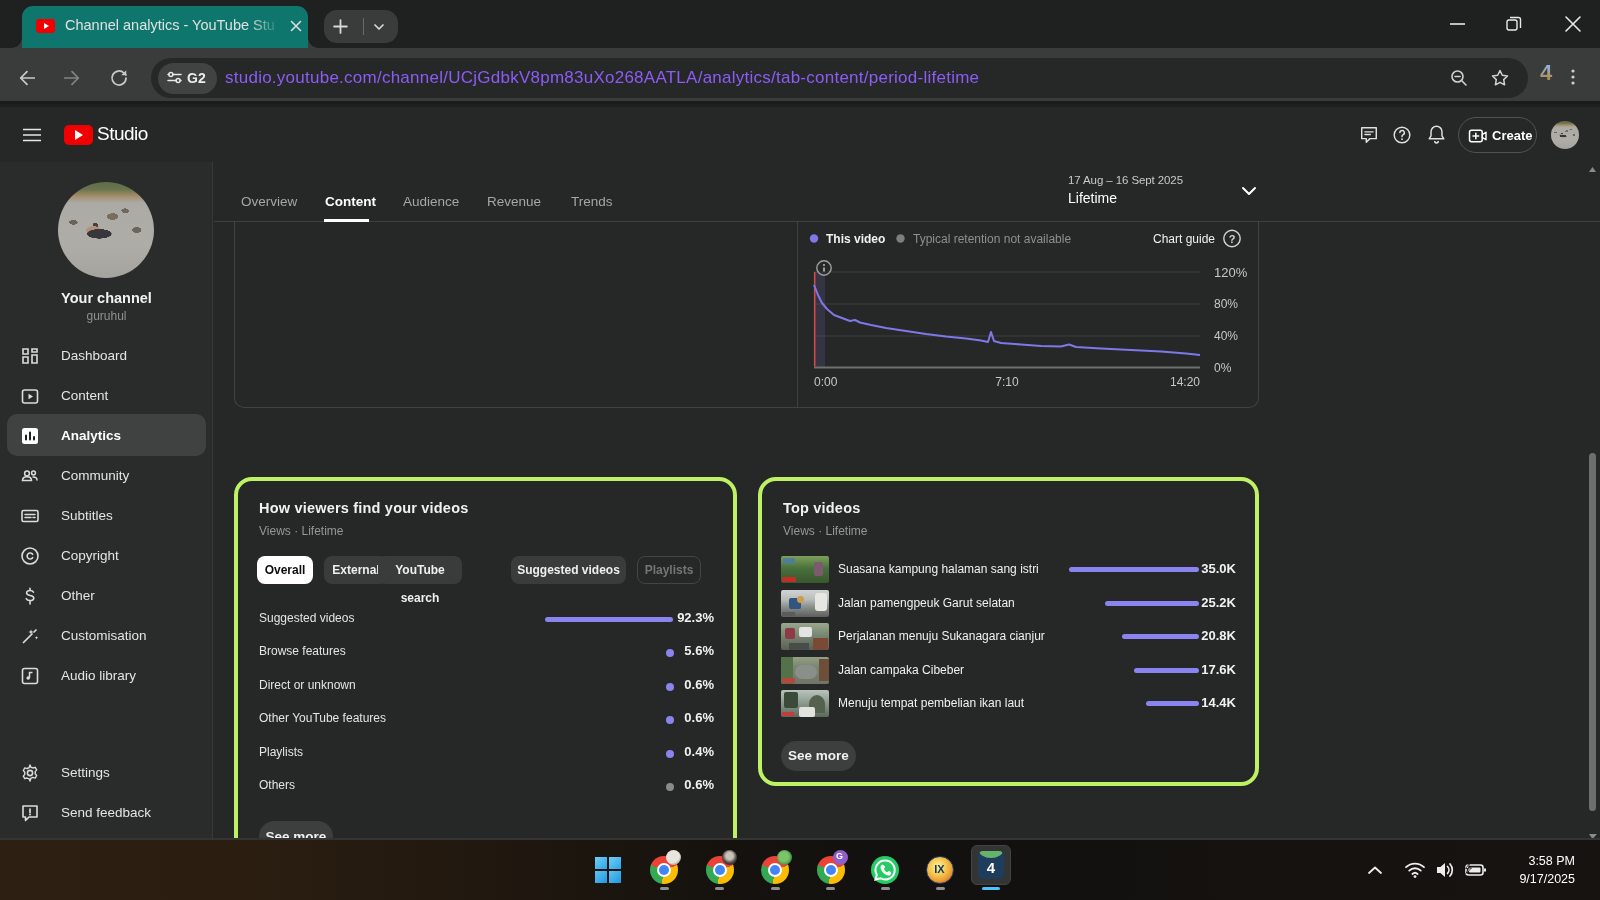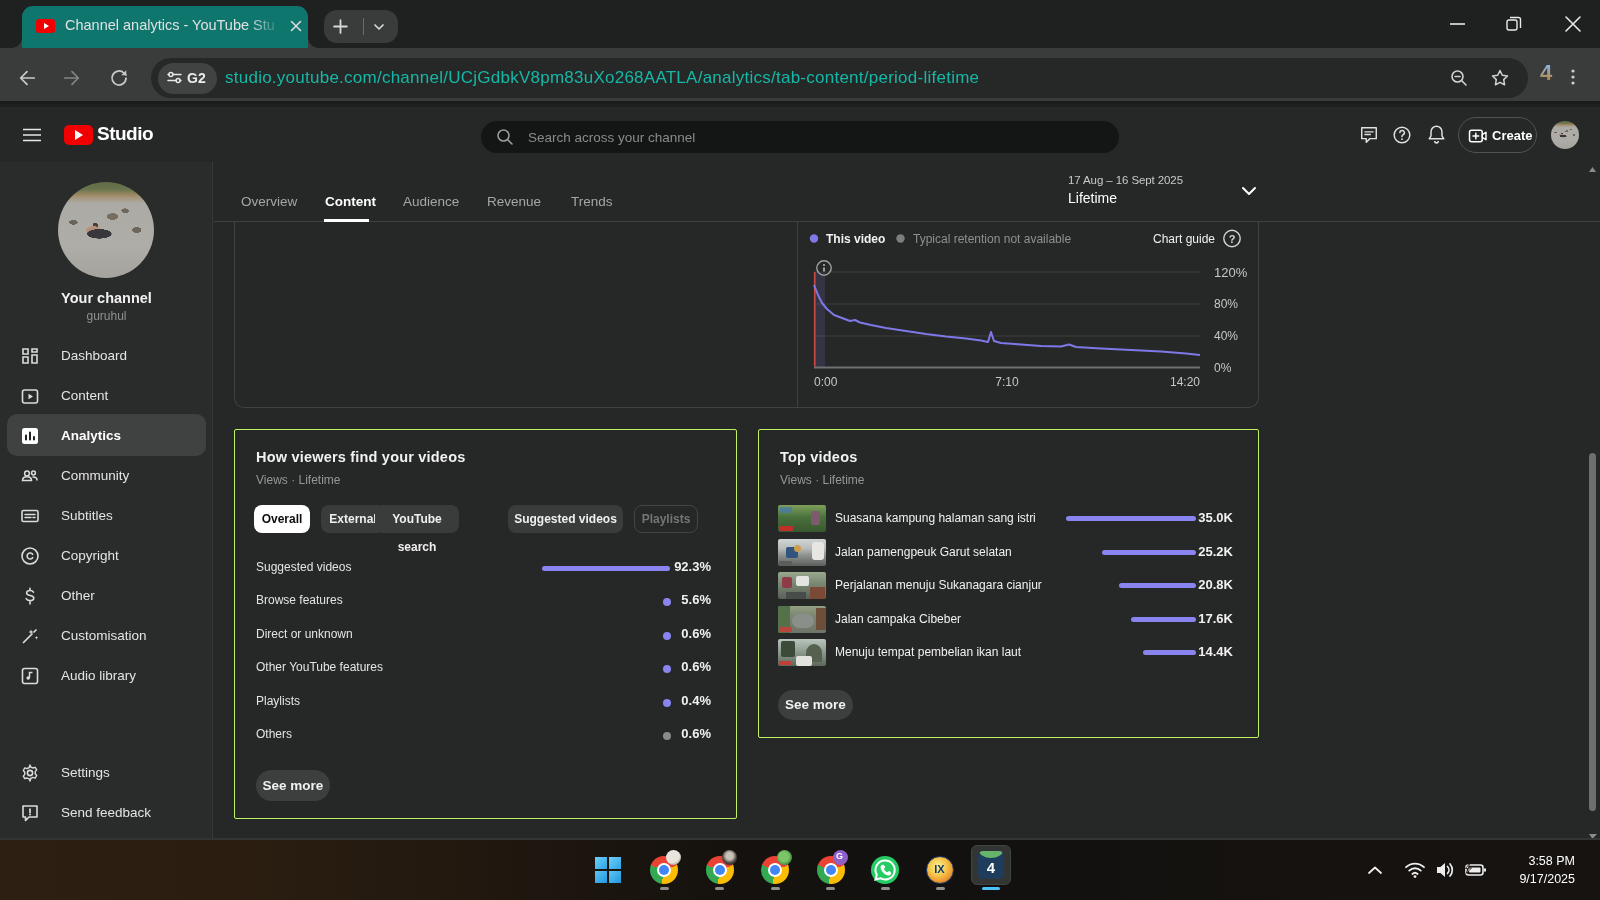--- a/index.html
+++ b/index.html
@@ -16,28 +16,28 @@
 #tab .cls { position:absolute; left:266px; top:12px; width:16px; height:16px; }
 #newtabgrp { position:absolute; left:324px; top:10px; width:74px; height:33px; background:#3a3b3b; border-radius:13px; }
 #newtabgrp .sep { position:absolute; left:39px; top:8px; width:1px; height:17px; background:#6a6a6a; }
 .winctl { position:absolute; top:0; height:48px; }
 
 
 #toolbar { position:absolute; left:0; top:48px; width:1600px; height:56px; background:#3a3b3b; border-bottom:3px solid #1a1b1b; }
 #omnibox { position:absolute; left:151px; top:10px; width:1377px; height:40px; background:#262727; border-radius:20px; }
 #g2chip { position:absolute; left:7px; top:5px; width:59px; height:31px; background:#414242; border-radius:15.5px; }
 #g2chip .g2t { position:absolute; left:29px; top:7px; font-size:14px; font-weight:bold; color:#ececec; }
-#urltext { position:absolute; left:74px; top:10px; font-size:17px; color:#14b8a6; letter-spacing:0.25px; }
+#urltext { position:absolute; left:74px; top:10px; font-size:17px; color:#8b5cf6; letter-spacing:0.25px; }
 #prof4 { position:absolute; left:1537px; top:12px; width:18px; font-size:22px; font-weight:bold; text-align:center; background:linear-gradient(180deg,#8fb4e3 20%,#b08948 75%); -webkit-background-clip:text; -webkit-text-fill-color:transparent; }
 
 
 #ythead { position:absolute; left:0; top:107px; width:1600px; height:55px; background:#262727; }
 #ylogo { position:absolute; left:64px; top:18px; width:29px; height:20px; background:#f00000; border-radius:5px; }
 #ylogo:before { content:""; position:absolute; left:11px; top:5px; width:0; height:0; border-left:8px solid #fff; border-top:5px solid transparent; border-bottom:5px solid transparent; }
-#studiotxt { position:absolute; left:97px; top:16px; font-size:19px; font-weight:bold; color:#fff; letter-spacing:-0.5px; }
+#studiotxt { position:absolute; left:97px; top:16px; font-size:19px; font-weight:normal; color:#fff; letter-spacing:-0.5px; }
 #ysearch { position:absolute; left:481px; top:14px; width:638px; height:32px; background:#141515; border-radius:16px; }
 #ysearch .ph { position:absolute; left:47px; top:9px; font-size:13.5px; color:#8a8a8a; }
 #createbtn { position:absolute; left:1458px; top:10px; width:79px; height:36px; border:1px solid #525252; border-radius:18px; }
 #createbtn .ct { position:absolute; left:33px; top:10px; font-size:13px; font-weight:bold; color:#fff; }
 .hdravatar { position:absolute; left:1551px; top:121px; width:28px; height:28px; border-radius:50%; overflow:hidden; }
 
 
 #app { position:absolute; left:0; top:162px; width:1600px; height:678px; background:#262727; }
 #sidebar { position:absolute; left:0; top:0; width:213px; height:678px; background:#2a2b2b; border-right:1px solid #373838; }
 .sideavatar { position:absolute; left:58px; top:20px; width:96px; height:96px; border-radius:50%; overflow:hidden; }
@@ -55,21 +55,21 @@
 #contentunderline { position:absolute; left:110px; top:57px; width:45px; height:3px; background:#fff; }
 #daterange { position:absolute; left:854px; top:12px; }
 #daterange .d1 { font-size:11.5px; color:#c9c9c9; letter-spacing:-0.1px; }
 #daterange .d2 { font-size:14px; color:#fff; margin-top:4px; }
 
 
 #retcard { position:absolute; left:20px; top:60px; width:1025px; height:186px; border-left:1px solid #404141; border-right:1px solid #404141; border-bottom:1px solid #404141; border-radius:0 0 10px 10px; }
 #retdivider { position:absolute; left:562px; top:0; width:1px; height:185px; background:#3e3f3f; }
 
 
-.card { position:absolute; border:1px solid #bef264; border-radius:2px; }
+.card { position:absolute; border:4px solid #bef264; border-radius:18px;margin-top:48px; }
 #card1 { left:20px; top:267px; width:503px; height:390px; }
 #card2 { left:544px; top:267px; width:501px; height:309px; }
 .cardtitle { position:absolute; font-size:14.5px; font-weight:bold; color:#f1f1f1; letter-spacing:0.2px; }
 .cardsub { position:absolute; font-size:12px; color:#969696; }
 .seemore { position:absolute; background:#3d3e3e; border-radius:16px; color:#f1f1f1; font-size:13.5px; font-weight:bold; text-align:center; }
 
 .chip { position:absolute; top:75px; height:28px; border-radius:8px; background:#3a3b3b; color:#efefef; font-size:12px; font-weight:bold; text-align:center; }
 .chipsel { background:#fff; color:#0d0d0d; }
 .chipdis { background:transparent; border:1px solid #444; color:#757575; }
 
@@ -178,27 +178,20 @@
         <circle cx="7" cy="15" r="1.6" fill="#cfcfcf"></circle>
       </svg>
   </div>
 
   <div id="ythead">
     <svg class="abs" style="left:23px;top:21px" width="18" height="14" viewBox="0 0 18 14">
         <path d="M0 1.5h18M0 7h18M0 12.5h18" stroke="#e8e8e8" stroke-width="1.7"></path>
       </svg>
     <div id="ylogo"></div>
     <span id="studiotxt">Studio</span>
-    <div id="ysearch">
-      <svg style="position:absolute;left:15px;top:7px" width="18" height="18" viewBox="0 0 18 18">
-          <circle cx="7.5" cy="7.5" r="5.5" fill="none" stroke="#9a9a9a" stroke-width="1.6"></circle>
-          <path d="M11.7 11.7L16 16" stroke="#9a9a9a" stroke-width="1.6" stroke-linecap="round"></path>
-        </svg>
-      <span class="ph">Search across your channel</span>
-    </div>
     <svg class="abs" style="left:1359px;top:18px" width="20" height="20" viewBox="0 0 22 22">
         <path d="M3 3h16v12h-7l-4 4v-4H3z" fill="none" stroke="#e0e0e0" stroke-width="1.6" stroke-linejoin="round"></path>
         <path d="M6.5 7.5h9M6.5 10.5h6" stroke="#e0e0e0" stroke-width="1.5" stroke-linecap="round"></path>
       </svg>
     <svg class="abs" style="left:1392px;top:18px" width="20" height="20" viewBox="0 0 22 22">
         <circle cx="11" cy="11" r="8.6" fill="none" stroke="#e0e0e0" stroke-width="1.6"></circle>
         <path d="M8.6 8.4a2.5 2.5 0 1 1 3.4 2.4c-.7.3-1 .8-1 1.6v.4" fill="none" stroke="#e0e0e0" stroke-width="1.6" stroke-linecap="round"></path>
         <circle cx="11" cy="15.6" r="1" fill="#e0e0e0"></circle>
       </svg>
     <svg class="abs" style="left:1426px;top:17px" width="21" height="21" viewBox="0 0 23 23">

